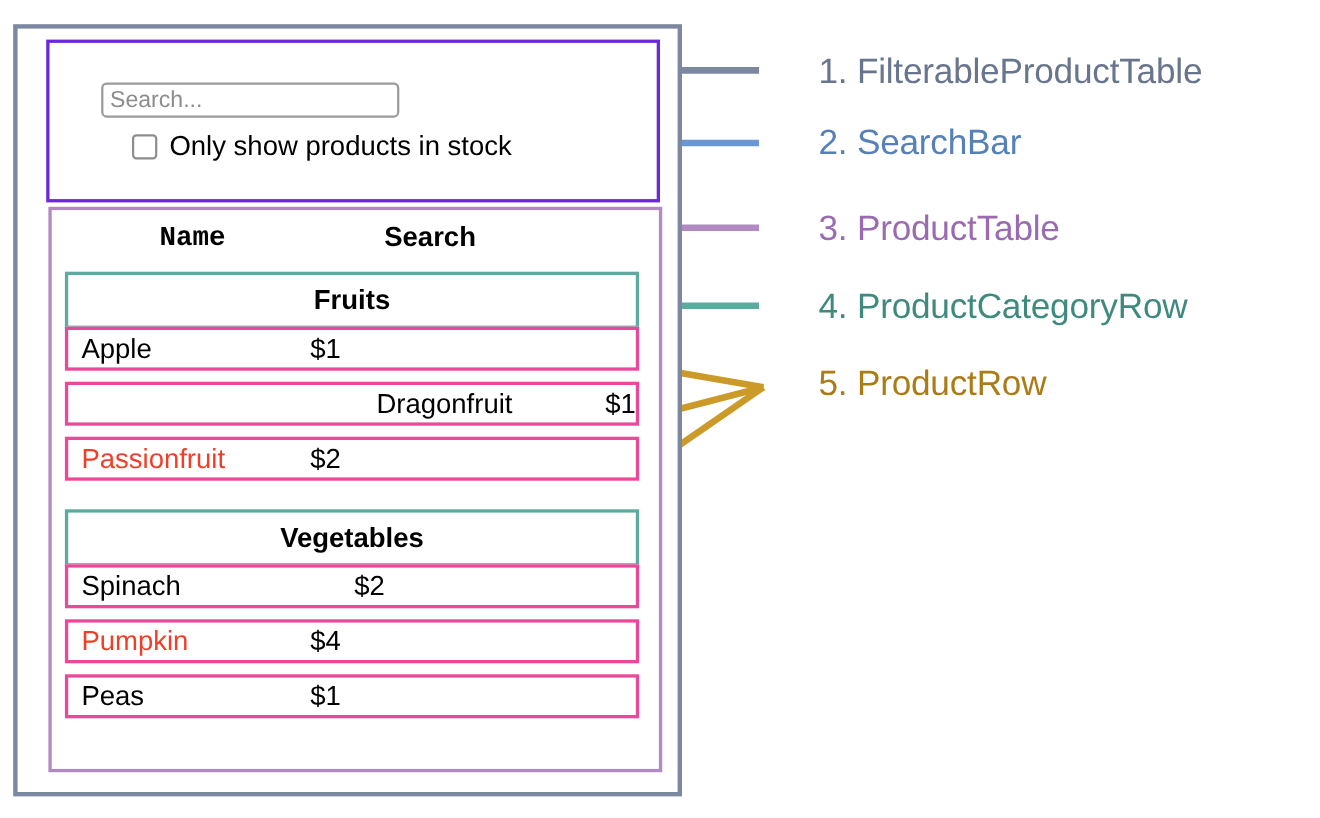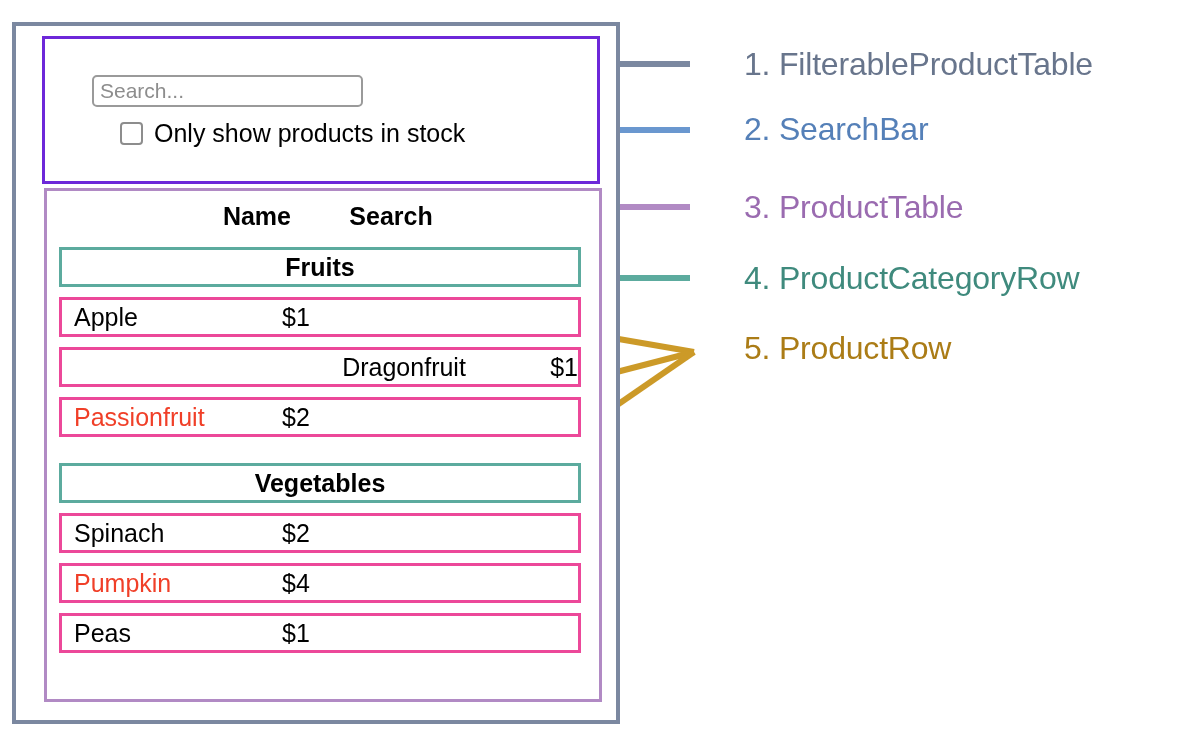--- a/index.html
+++ b/index.html
@@ -100,25 +100,25 @@
   }
   .thead {
     top: 7px;
     height: 36px;
     display: flex;
     align-items: center;
     font-size: 25px;
     font-weight: bold;
     color: #000000;
   }
-  .col-name { width: 232px; text-align: right; }
+  .col-name { width: 232px; text-align: center; font-family: Liberation Mono, monospace; }
   .col-price { width: 200px; text-align: center; }
 
   .category-row {
-    height: 40px;
+    height: 52px;
     border: 3px solid #5cab9e;
     display: flex;
     align-items: center;
     justify-content: center;
     font-size: 25px;
     font-weight: bold;
     color: #000000;
     background: #ffffff;
   }
   .product-row {
@@ -208,21 +208,21 @@
       <span class="pprice">$1</span>
     </div>
 
     <div class="trow product-row out-of-stock" style="top:206px;">
       <span class="pname">Passionfruit</span>
       <span class="pprice">$2</span>
     </div>
 
     <div class="trow category-row" style="top:272px;">Vegetables</div>
 
-    <div class="trow product-row" style="top:322px;">
+    <div class="trow product-row" style="top:322px;gap:40px;">
       <span class="pname">Spinach</span>
       <span class="pprice">$2</span>
     </div>
 
     <div class="trow product-row out-of-stock" style="top:372px;">
       <span class="pname">Pumpkin</span>
       <span class="pprice">$4</span>
     </div>
 
     <div class="trow product-row" style="top:422px;">

